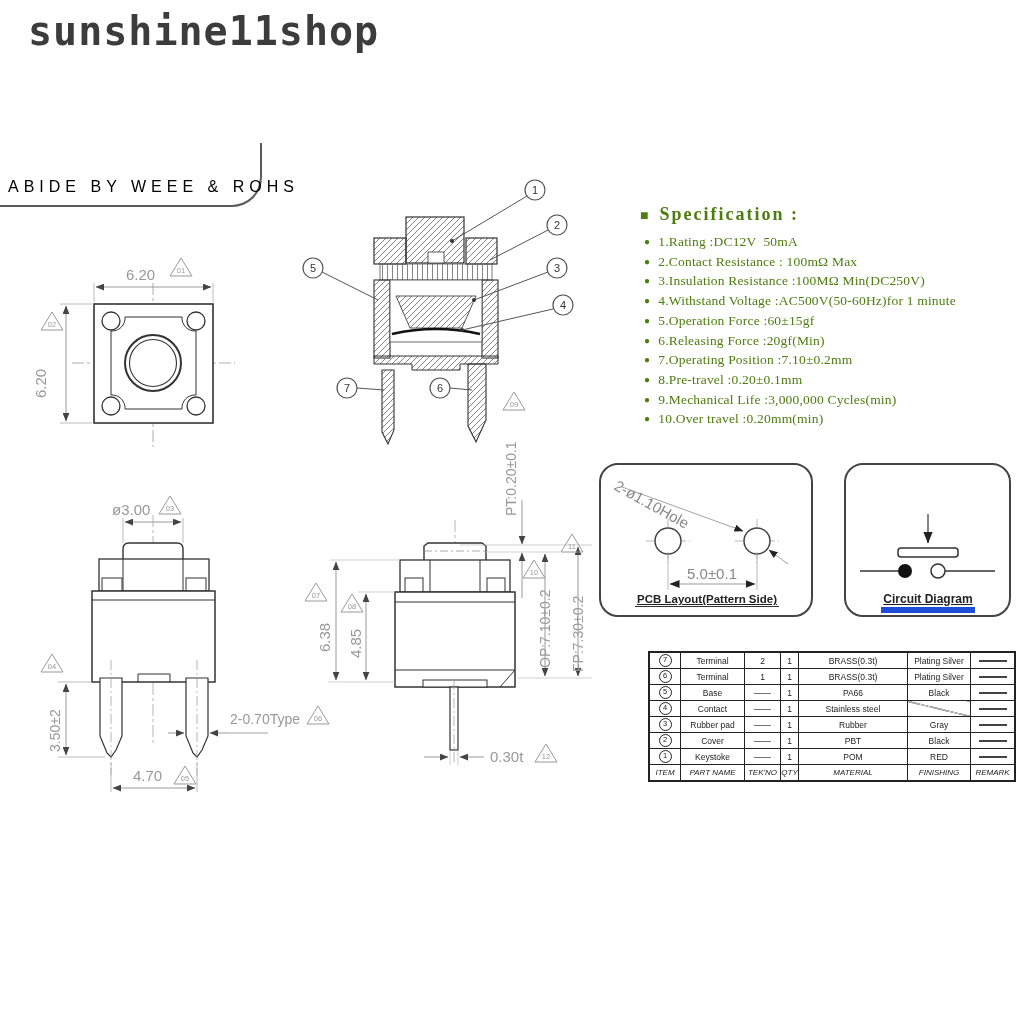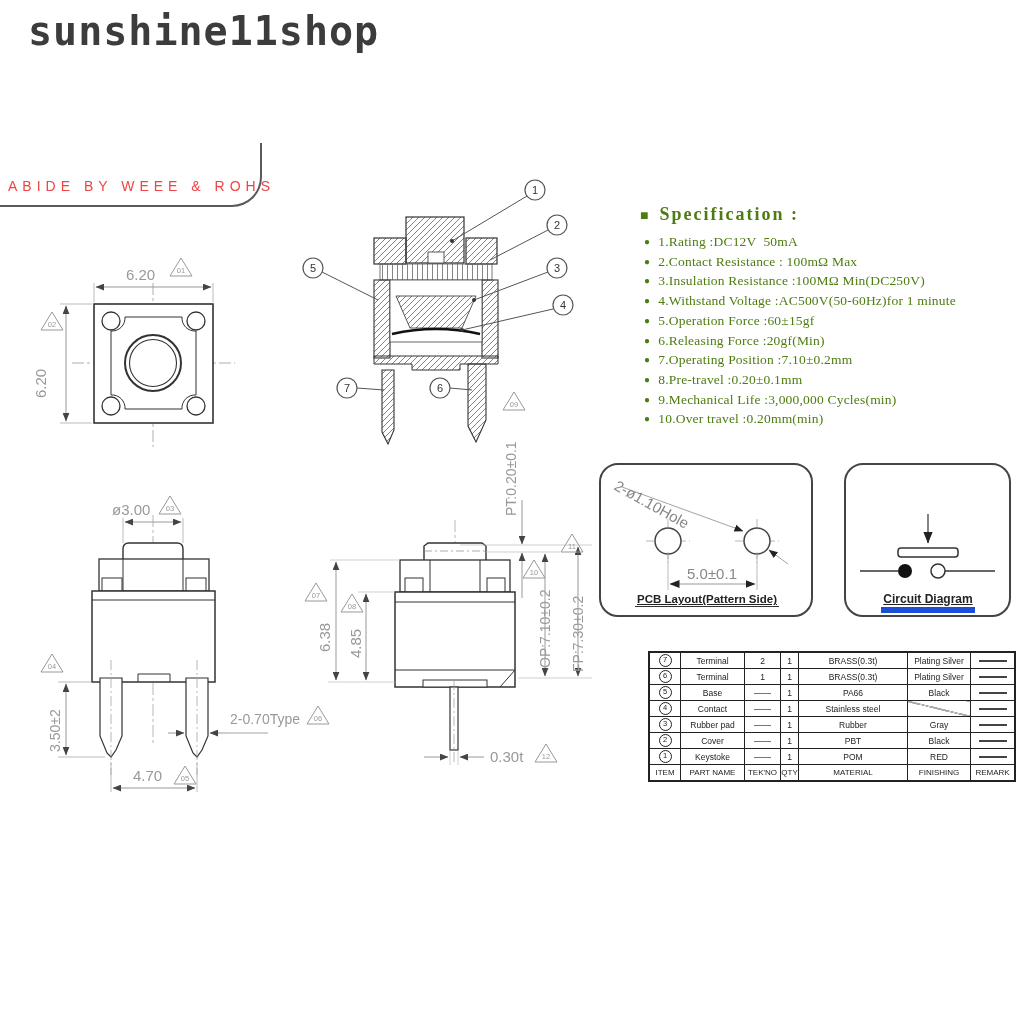--- a/index.html
+++ b/index.html
@@ -9,21 +9,21 @@
   svg text{font-family:"Liberation Sans",sans-serif;}
 
   
   .watermark{left:28px;top:8px;font-family:"DejaVu Sans Mono","DejaVu Sans",monospace;
              font-weight:bold;font-size:40px;color:#3c3c3c;letter-spacing:1px;}
 
   
   .banner-shape{left:0;top:143px;width:260px;height:62px;
                 border-bottom:2px solid #5a5a5a;border-right:2px solid #5a5a5a;
                 border-bottom-right-radius:30px;}
-  .banner-text{left:8px;top:178px;font-size:14px;color:#ef4444;letter-spacing:5px;white-space:nowrap;}
+  .banner-text{left:8px;top:178px;font-size:16px;color:#000000;letter-spacing:5px;white-space:nowrap;}
 
   
   .spec{left:640px;top:204px;width:405px;color:#4d7c0f;}
   .spec-title{font-family:"Liberation Serif",serif;font-weight:bold;font-size:18px;
               letter-spacing:2px;margin-bottom:7px;}
   .spec-title .sq{margin-right:9px;}
   .spec-title .sq::before{content:"■";font-size:14px;}
   .spec ul{list-style:none;margin:4px;padding:0;}
   .spec li{font-family:"Liberation Serif",serif;font-size:13.5px;line-height:19.7px;
            letter-spacing:0.2px;white-space:pre;}
@@ -42,21 +42,21 @@
               table-layout:fixed;font-size:8.5px;color:#222;}
   table.parts td,table.parts th{border:1px solid #222;text-align:center;padding:0;height:15px;
               overflow:hidden;white-space:nowrap;font-weight:normal;}
   table.parts{border:2px solid #222;}
   table.parts .c0{width:30px;} .c1{width:63px;} .c2{width:35px;} .c3{width:17px;}
   .c4{width:108px;} .c5{width:62px;} .c6{width:43px;}
   .circ{display:inline-block;width:11px;height:11px;line-height:10px;border:1px solid #222;
         border-radius:50%;font-size:7.5px;}
   .rline{display:inline-block;width:28px;border-top:2px solid #444;vertical-align:middle;}
   td.diag{background:linear-gradient(to top right,transparent 48.5%,#555 48.5%,#555 51.5%,transparent 51.5%);}
-  table.parts th{font-size:8px;}
+  table.parts th{font-size:8px;font-style:italic;}
 </style>
 </head>
 <body>
 
 <div class="canvas">
 
   <svg class="abs" style="left:0;top:0" width="1024" height="1024" viewBox="0 0 1024 1024">
     <defs>
       <marker id="arr" viewBox="0 0 10 8" refX="9.5" refY="4" markerWidth="9" markerHeight="7" orient="auto">
         <path d="M0,0L10,4L0,8Z" fill="#444"></path>

